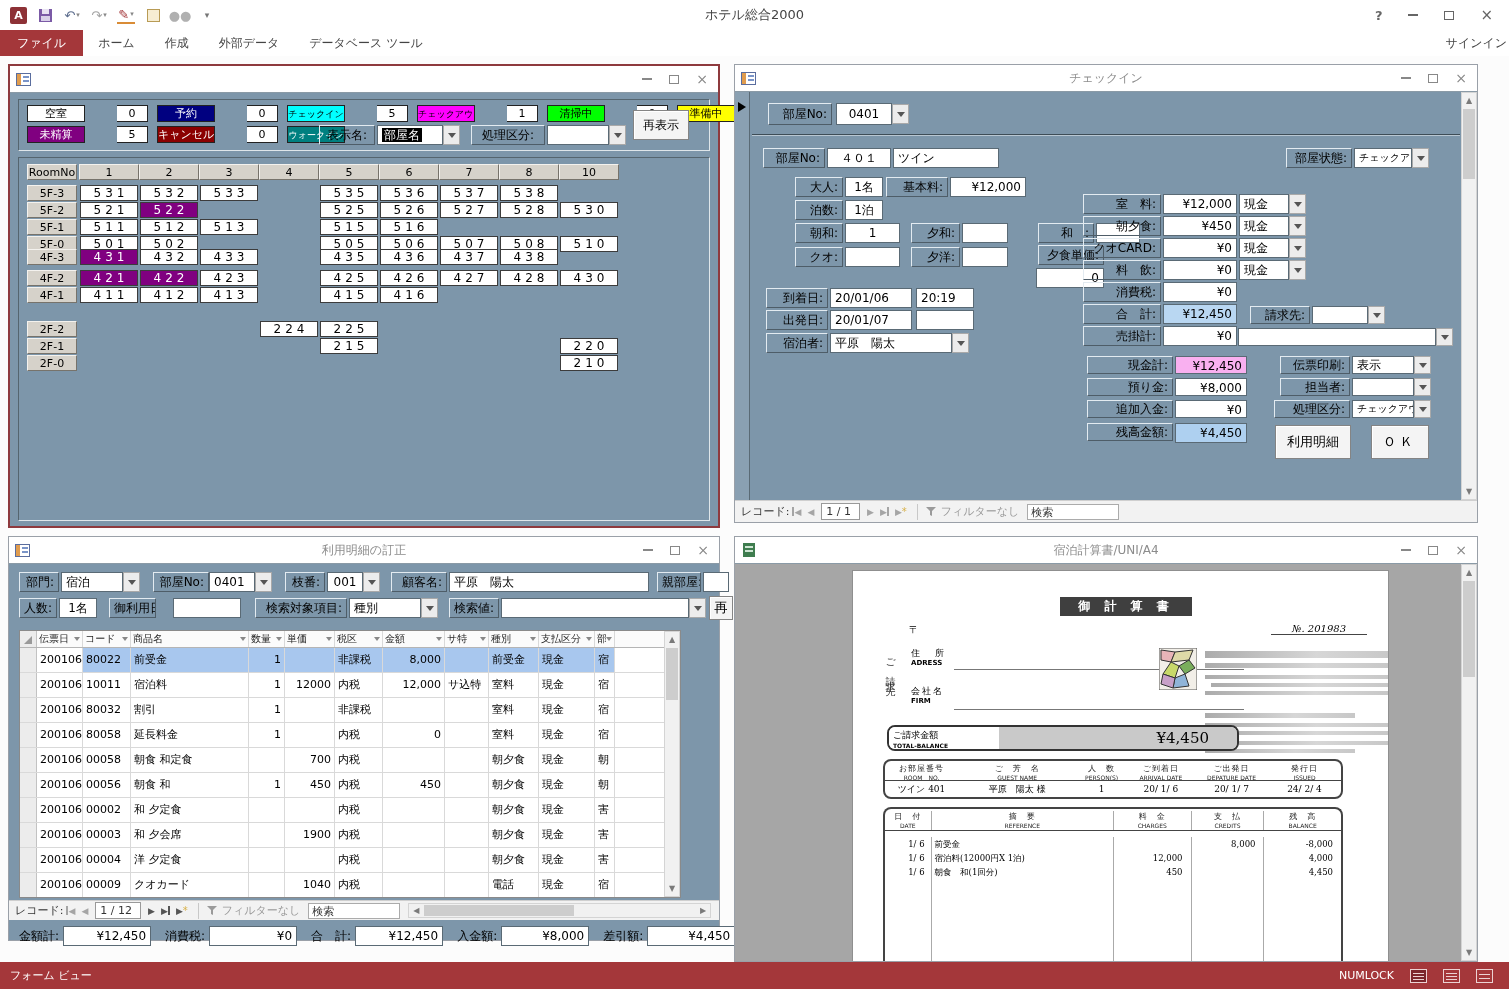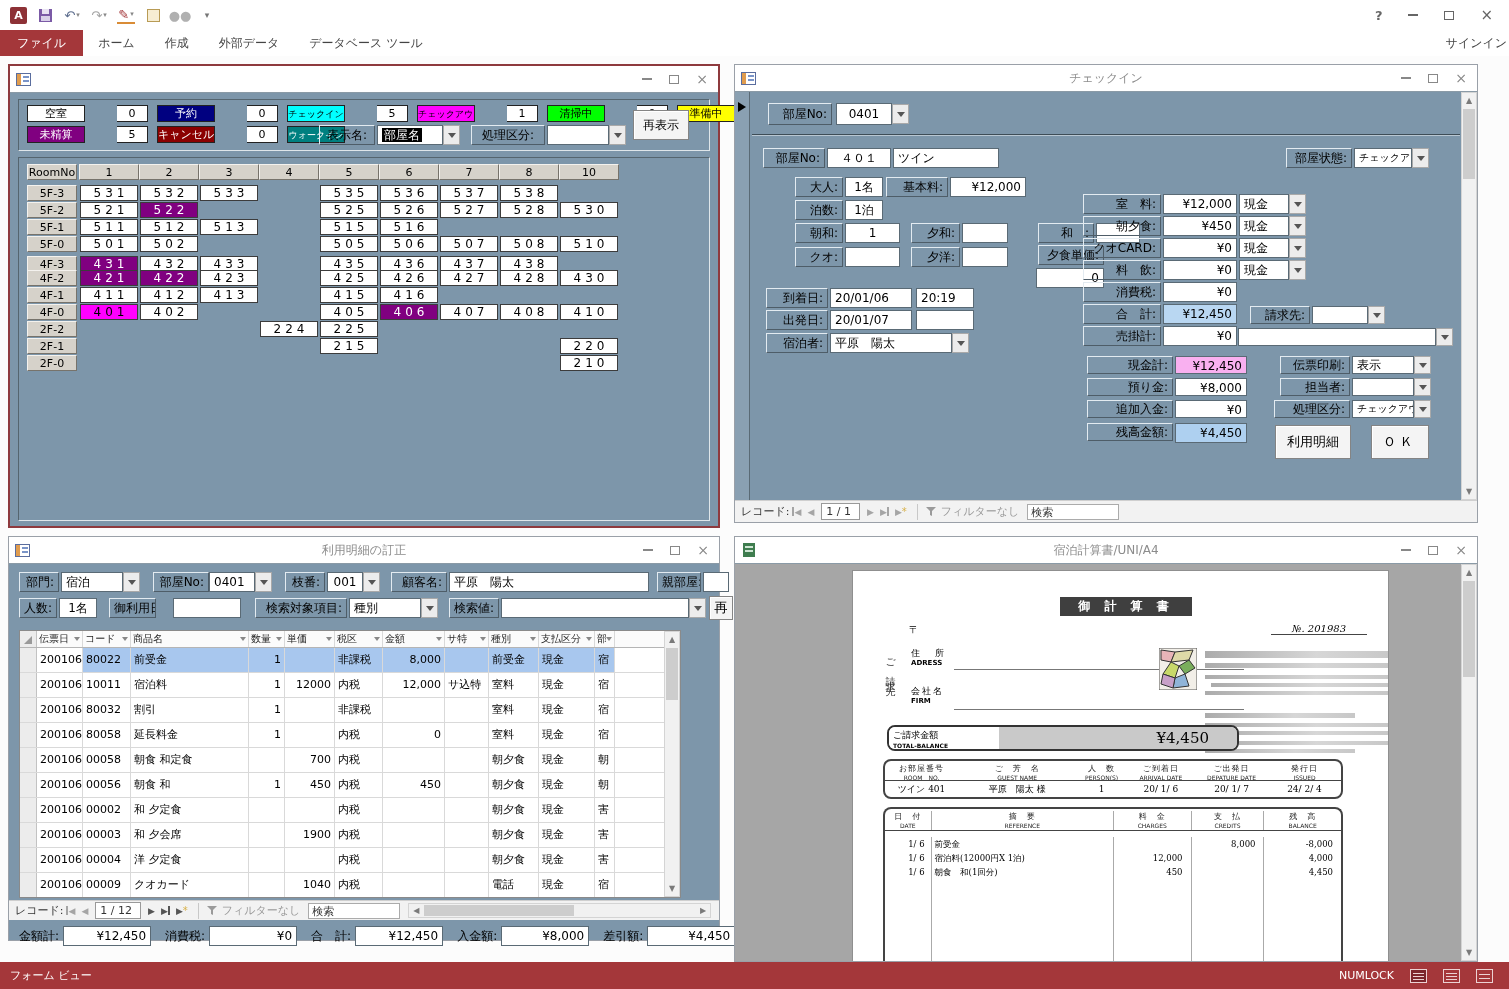--- a/index.html
+++ b/index.html
@@ -119,20 +119,21 @@
       </span>
     <span class="qicon" style="color:#5f6f8f;">↶<span class="ddtiny">▾</span></span>
     <span class="qicon" style="color:#a5a5a5;">↷<span class="ddtiny">▾</span></span>
     <span class="qicon" style="color:#a4373a; border-bottom:2px solid #d98c36;">✎<span class="ddtiny">▾</span></span>
     <span class="qicon">
         <span style="width:13px;height:13px;border:1px solid #b89b55;background:#f7edd2;display:inline-block;"></span>
       </span>
     <span class="qicon" style="color:#b0b0b0;">●●</span>
     <span class="qicon" style="font-size:9px;color:#777;">▾</span>
   </div>
+  <div class="app-title">ホテル総合2000</div>
   <div class="sys-controls">
     <span style="font-weight:bold;">?</span>
     <span class="minbar"></span>
     <span class="maxbox"></span>
     <span style="font-size:15px;">×</span>
   </div>
 </div>
 
 <div id="ribbon-tabs">
   <div class="file-tab">ファイル</div>
@@ -245,21 +246,21 @@
             <div class="grow" style="top: 51px;">
               <span class="rlabel">5F-0</span>
               <span class="gcell" style="left: 53px;">501</span>
               <span class="gcell" style="left: 113px;">502</span>
               <span class="gcell" style="left: 293px;">505</span>
               <span class="gcell" style="left: 353px;">506</span>
               <span class="gcell" style="left: 413px;">507</span>
               <span class="gcell" style="left: 473px;">508</span>
               <span class="gcell" style="left: 533px;">510</span>
             </div>
-            <div class="grow" style="top: 71px;">
+            <div class="grow" style="top: 64px;">
               <span class="rlabel">4F-3</span>
               <span class="gcell" style="left: 53px; background: rgb(128, 0, 128); color: rgb(255, 255, 255);">431</span>
               <span class="gcell" style="left: 113px;">432</span>
               <span class="gcell" style="left: 173px;">433</span>
               <span class="gcell" style="left: 293px;">435</span>
               <span class="gcell" style="left: 353px;">436</span>
               <span class="gcell" style="left: 413px;">437</span>
               <span class="gcell" style="left: 473px;">438</span>
             </div>
             <div class="grow" style="top: 85px;">
@@ -273,30 +274,20 @@
               <span class="gcell" style="left: 473px;">428</span>
               <span class="gcell" style="left: 533px;">430</span>
             </div>
             <div class="grow" style="top: 102px;">
               <span class="rlabel">4F-1</span>
               <span class="gcell" style="left: 53px;">411</span>
               <span class="gcell" style="left: 113px;">412</span>
               <span class="gcell" style="left: 173px;">413</span>
               <span class="gcell" style="left: 293px;">415</span>
               <span class="gcell" style="left: 353px;">416</span>
-            </div>
-            <div class="grow" style="top: 119px;">
-              <span class="rlabel">4F-0</span>
-              <span class="gcell" style="left: 53px; background: rgb(255, 0, 255); color: rgb(0, 0, 0);">401</span>
-              <span class="gcell" style="left: 113px;">402</span>
-              <span class="gcell" style="left: 293px;">405</span>
-              <span class="gcell" style="left: 353px; background: rgb(128, 0, 128); color: rgb(255, 255, 255);">406</span>
-              <span class="gcell" style="left: 413px;">407</span>
-              <span class="gcell" style="left: 473px;">408</span>
-              <span class="gcell" style="left: 533px;">410</span>
             </div>
             <div class="grow" style="top: 136px;">
               <span class="rlabel">2F-2</span>
               <span class="gcell" style="left: 233px;">224</span>
               <span class="gcell" style="left: 293px;">225</span>
             </div>
             <div class="grow" style="top: 153px;">
               <span class="rlabel">2F-1</span>
               <span class="gcell" style="left: 293px;">215</span>
               <span class="gcell" style="left: 533px;">220</span>

